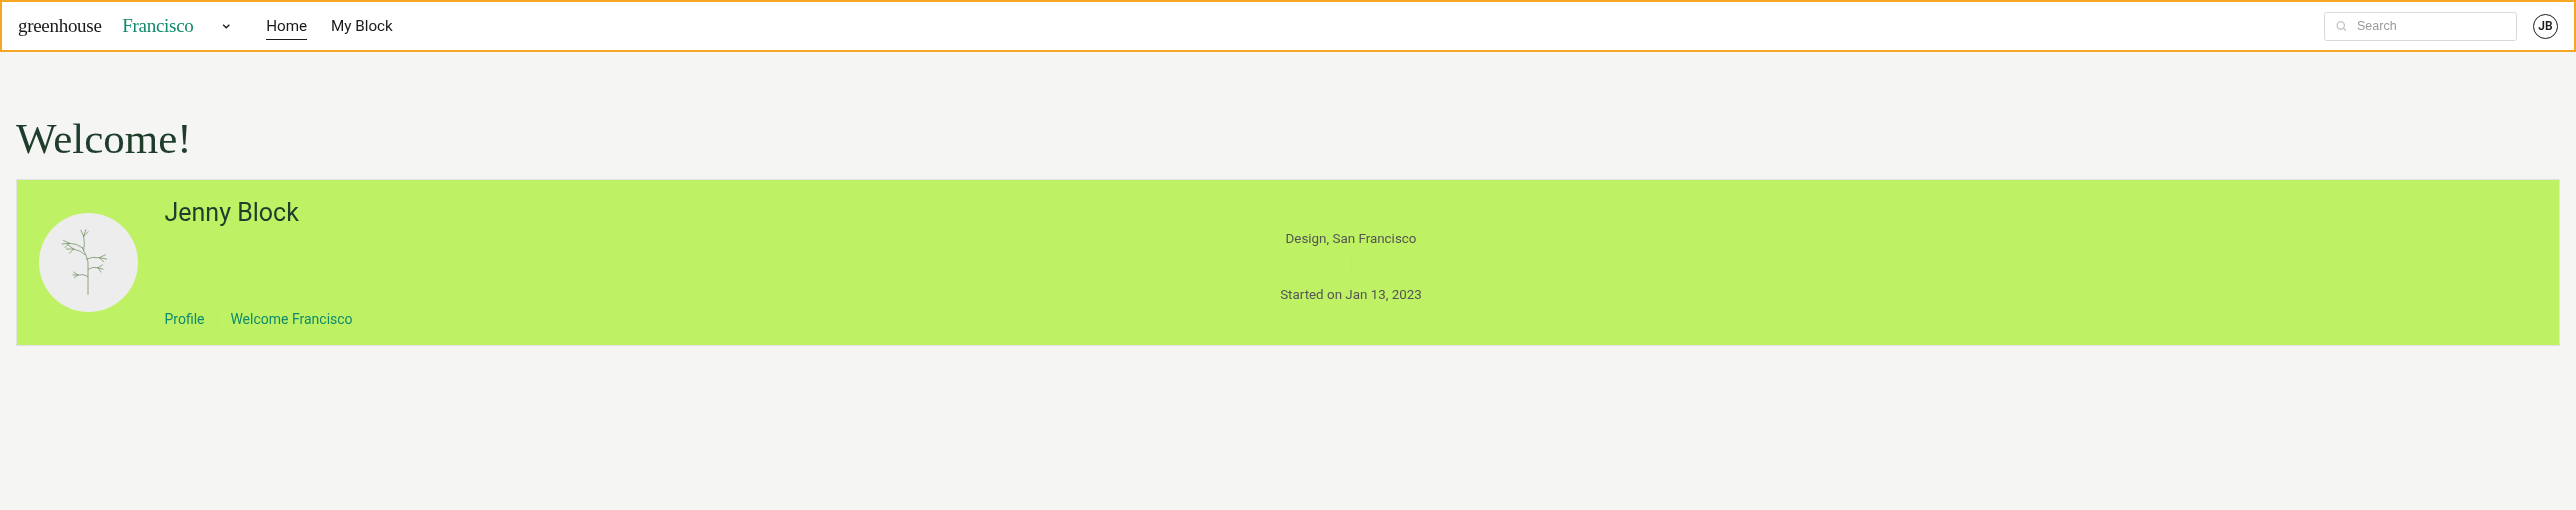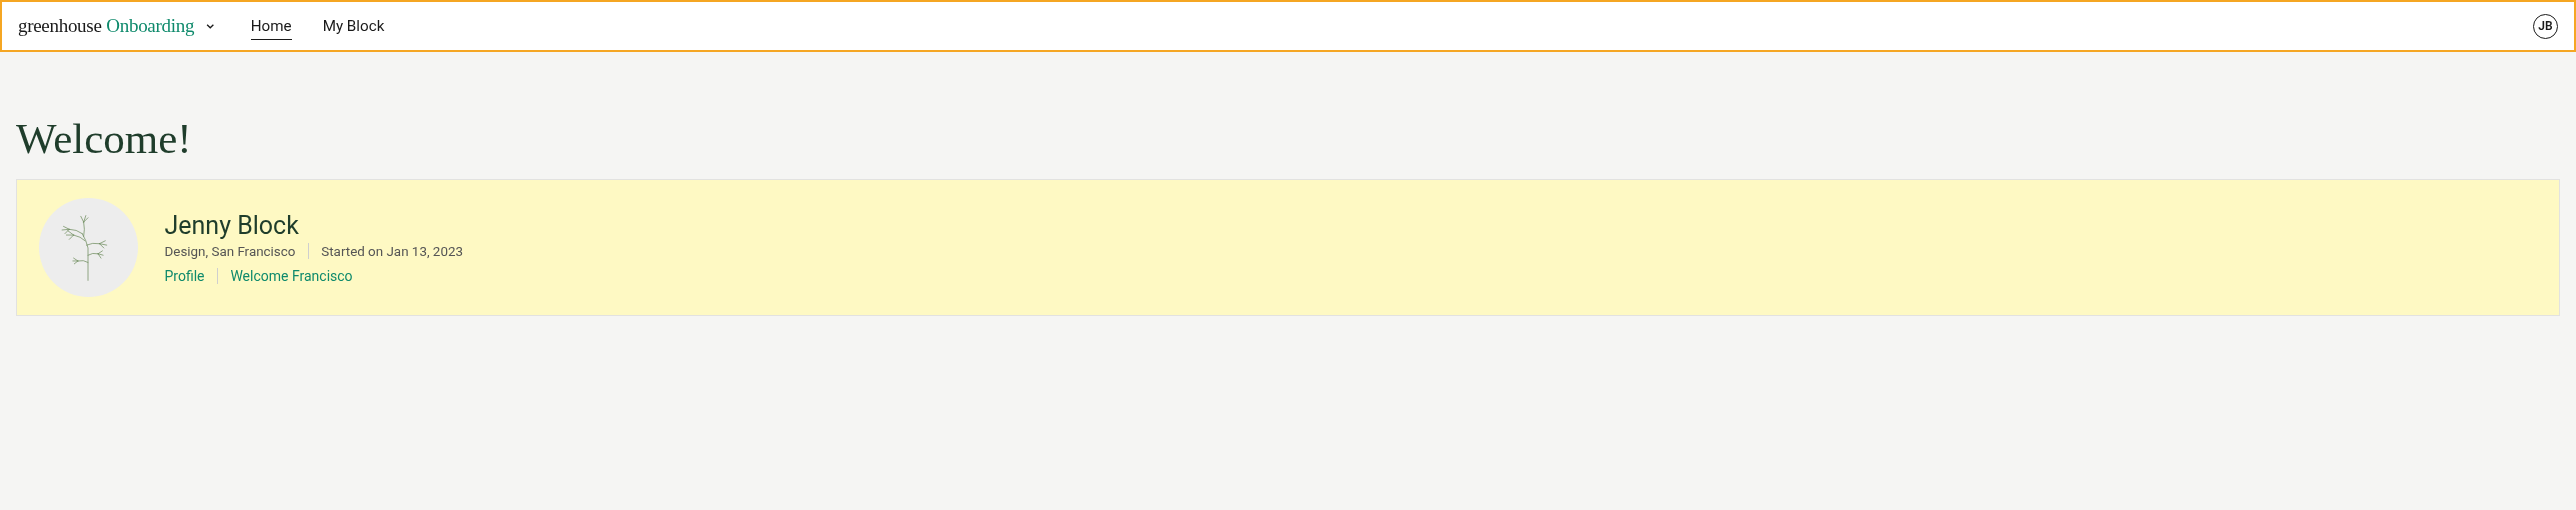--- a/index.html
+++ b/index.html
@@ -13,41 +13,41 @@
       border: 2.7px solid #f5a623;
       display: flex;
       align-items: center;
       height: 52px;
       padding: 0 16px;
       gap: 25px;
     }
     .brand {
       display: flex;
       align-items: center;
-      gap: 3px;
+      gap: 19px;
       cursor: pointer;
     }
     .brand-greenhouse {
       font-family: Georgia, "Times New Roman", serif;
       font-size: 19px;
       color: #1a1a1a;
       letter-spacing: -0.3px;
     }
     .brand-onboarding {
       font-family: Georgia, "Times New Roman", serif;
       font-size: 19px;
       color: #0f8a6c;
       letter-spacing: -0.3px;
       margin-left: 1.8px;
     }
     .brand svg { margin-left: 7.2px; }
     .nav-links {
       display: flex;
       align-items: center;
-      gap: 31px;
+      gap: 24px;
       margin-left: 9px;
     }
     .nav-link {
       font-size: 15.2px;
       color: #1a1a1a;
       padding: 5.4px 0 3.6px 0;
       cursor: pointer;
       border-bottom: 1.8px solid transparent;
     }
     .nav-link.active {
@@ -99,21 +99,21 @@
     }
     .page-title {
       font-family: Georgia, "Times New Roman", serif;
       font-size: 43px;
       color: #1f3d2b;
       margin-bottom: 16px;
       font-weight: 400;
       margin-top: 46px;
     }
     .card {
-      background: #fef9c3;
+      background: #bef264;
       border: 0.9px solid #e2e2e0;
       padding: 18px 21.5px;
       display: flex;
       align-items: center;
       gap: 27px;
     }
     .avatar-large {
       width: 99px;
       height: 99px;
       border-radius: 50%;
@@ -130,20 +130,21 @@
       font-weight: 400;
       margin-bottom: 3.6px;
     }
     .meta-row {
       display: flex;
       align-items: center;
       gap: 12.5px;
       font-size: 13.4px;
       color: #555;
       margin-bottom: 9px;
+      flex-direction: column;
     }
     .meta-divider {
       width: 0.9px;
       height: 16px;
       background: #cfcfcf;
     }
     .link-row {
       display: flex;
       align-items: center;
       gap: 12.5px;
@@ -154,30 +155,37 @@
       text-decoration: none;
       cursor: pointer;
     }
   </style>
 </head>
 <body>
 
 <div class="topnav">
   <div class="brand">
     <span class="brand-greenhouse">greenhouse</span>
-    <span class="brand-onboarding">Onboarding</span>
+    <span class="brand-onboarding">Francisco</span>
     <svg width="12.5" height="12.5" viewBox="0 0 24 24" fill="none" stroke="#1a1a1a" stroke-width="2.5">
         <polyline points="6 9 12 15 18 9"></polyline>
       </svg>
   </div>
   <div class="nav-links">
     <div class="nav-link active">Home</div>
     <div class="nav-link">My Block</div>
   </div>
   <div class="nav-right">
+    <div class="search-wrap">
+      <svg width="12.5" height="12.5" viewBox="0 0 24 24" fill="none" stroke="currentColor" stroke-width="2">
+          <circle cx="11" cy="11" r="7"></circle>
+          <line x1="21" y1="21" x2="16.65" y2="16.65"></line>
+        </svg>
+      <input class="search-input" type="text" placeholder="Search" style="">
+    </div>
     <div class="avatar-badge">JB</div>
   </div>
 </div>
 
 <div class="page">
   <h1 class="page-title">Welcome!</h1>
 
   <div class="card">
     <div class="avatar-large">
       <svg width="72" height="72" viewBox="0 0 100 100">

